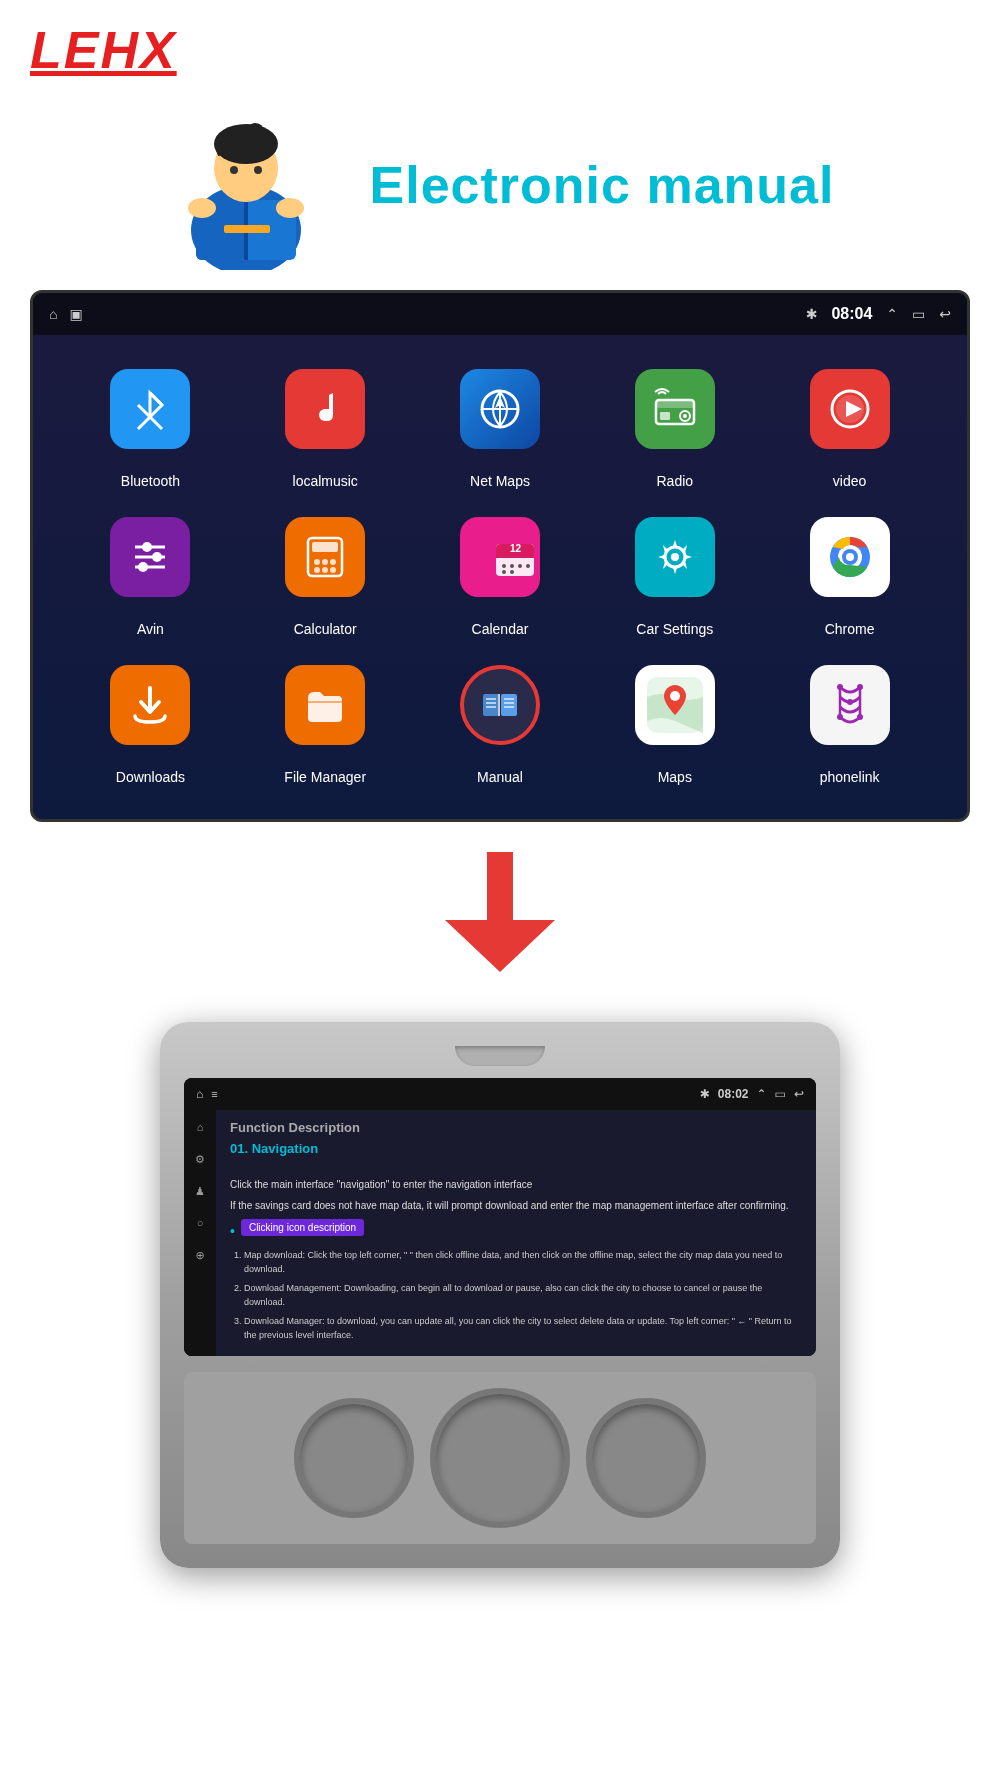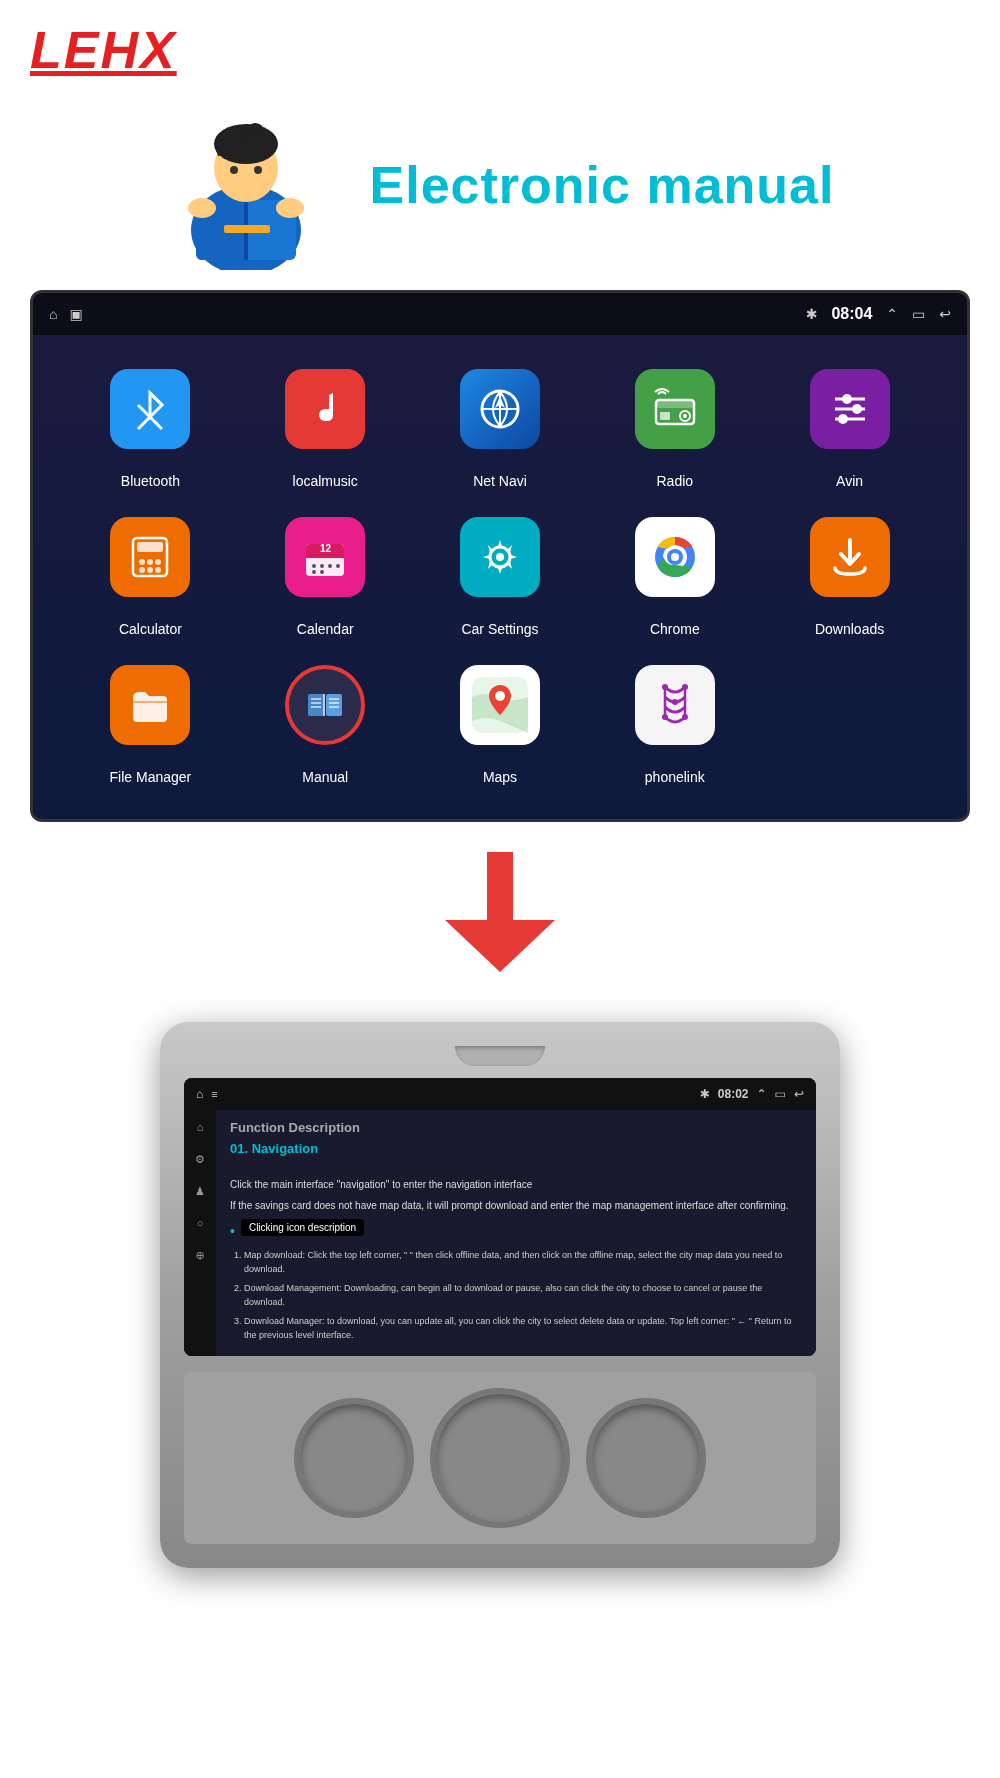--- a/index.html
+++ b/index.html
@@ -110,21 +110,21 @@
       font-size: 36px;
       position: relative;
     }
     .app-icon.blue { background: #2196f3; }
     .app-icon.red { background: #e53935; }
     .app-icon.teal-nav { background: linear-gradient(135deg, #1e88e5, #0d47a1); }
     .app-icon.green { background: #43a047; }
     .app-icon.red2 { background: #e53935; }
     .app-icon.purple { background: #7b1fa2; }
     .app-icon.orange { background: #ef6c00; }
-    .app-icon.pink { background: #e91e8c; }
+    .app-icon.pink { background: #e91e8c; justify-content: flex-end; }
     .app-icon.teal2 { background: #00acc1; }
     .app-icon.chrome-bg { background: white; }
     .app-icon.orange2 { background: #ef6c00; }
     .app-icon.orange3 { background: #ef6c00; }
     .app-icon.manual-ring {
       background: #2a2a4a;
       border: 4px solid #e53935;
       border-radius: 50%;
     }
     .app-icon.maps-bg { background: white; }
@@ -226,21 +226,21 @@
       font-weight: bold;
       margin-bottom: 21px;
     }
     .car-text {
       color: #ddd;
       font-size: 10px;
       line-height: 1.5;
       margin-bottom: 6px;
     }
     .car-bullet-title {
-      background: #000000;
+      background: #6d28d9;
       color: white;
       font-size: 10px;
       padding: 3px 8px;
       border-radius: 3px;
       margin-bottom: 6px;
       display: inline-block;
     }
     .car-numbered-list {
       color: #ccc;
       font-size: 9px;
@@ -364,39 +364,49 @@
         <svg width="50" height="50" viewBox="0 0 50 50" fill="none">
           <circle cx="25" cy="25" r="18" stroke="white" stroke-width="3"></circle>
           <line x1="7" y1="25" x2="43" y2="25" stroke="white" stroke-width="2"></line>
           <line x1="25" y1="7" x2="25" y2="43" stroke="white" stroke-width="2"></line>
           <path d="M25 8 Q18 16 18 25 Q18 34 25 42" stroke="white" stroke-width="2" fill="none"></path>
           <path d="M25 8 Q32 16 32 25 Q32 34 25 42" stroke="white" stroke-width="2" fill="none"></path>
 
           <polygon points="25,12 20,24 25,21 30,24" fill="white"></polygon>
         </svg>
       </div>
-      <span class="app-label">Net Navi</span>
+      <span class="app-label">Net Maps</span>
     </div>
 
     <div class="app-item">
       <div class="app-icon green">
         <svg width="50" height="50" viewBox="0 0 50 50" fill="none">
           <rect x="6" y="16" width="38" height="24" rx="3" stroke="white" stroke-width="2.5"></rect>
           <rect x="6" y="16" width="38" height="8" rx="3" fill="rgba(255,255,255,0.3)"></rect>
           <rect x="10" y="28" width="10" height="8" rx="1" fill="white" opacity="0.7"></rect>
           <circle cx="35" cy="32" r="5" stroke="white" stroke-width="2"></circle>
           <circle cx="35" cy="32" r="2" fill="white"></circle>
 
           <path d="M8 10 Q12 6 16 10" stroke="white" stroke-width="2" fill="none"></path>
           <path d="M5 8 Q12 2 19 8" stroke="white" stroke-width="2" fill="none"></path>
         </svg>
       </div>
       <span class="app-label">Radio</span>
     </div>
 
+    <div class="app-item">
+      <div class="app-icon red2">
+        <svg width="50" height="50" viewBox="0 0 50 50" fill="none">
+          <circle cx="25" cy="25" r="18" stroke="white" stroke-width="3"></circle>
+          <circle cx="25" cy="25" r="14" fill="rgba(255,255,255,0.15)"></circle>
+          <polygon points="21,17 37,25 21,33" fill="white"></polygon>
+        </svg>
+      </div>
+      <span class="app-label">video</span>
+    </div>
 
     <div class="app-item">
       <div class="app-icon purple">
         <svg width="50" height="50" viewBox="0 0 50 50" fill="none">
 
           <line x1="10" y1="15" x2="40" y2="15" stroke="white" stroke-width="3"></line>
           <circle cx="22" cy="15" r="5" fill="white"></circle>
           <line x1="10" y1="25" x2="40" y2="25" stroke="white" stroke-width="3"></line>
           <circle cx="32" cy="25" r="5" fill="white"></circle>
           <line x1="10" y1="35" x2="40" y2="35" stroke="white" stroke-width="3"></line>

